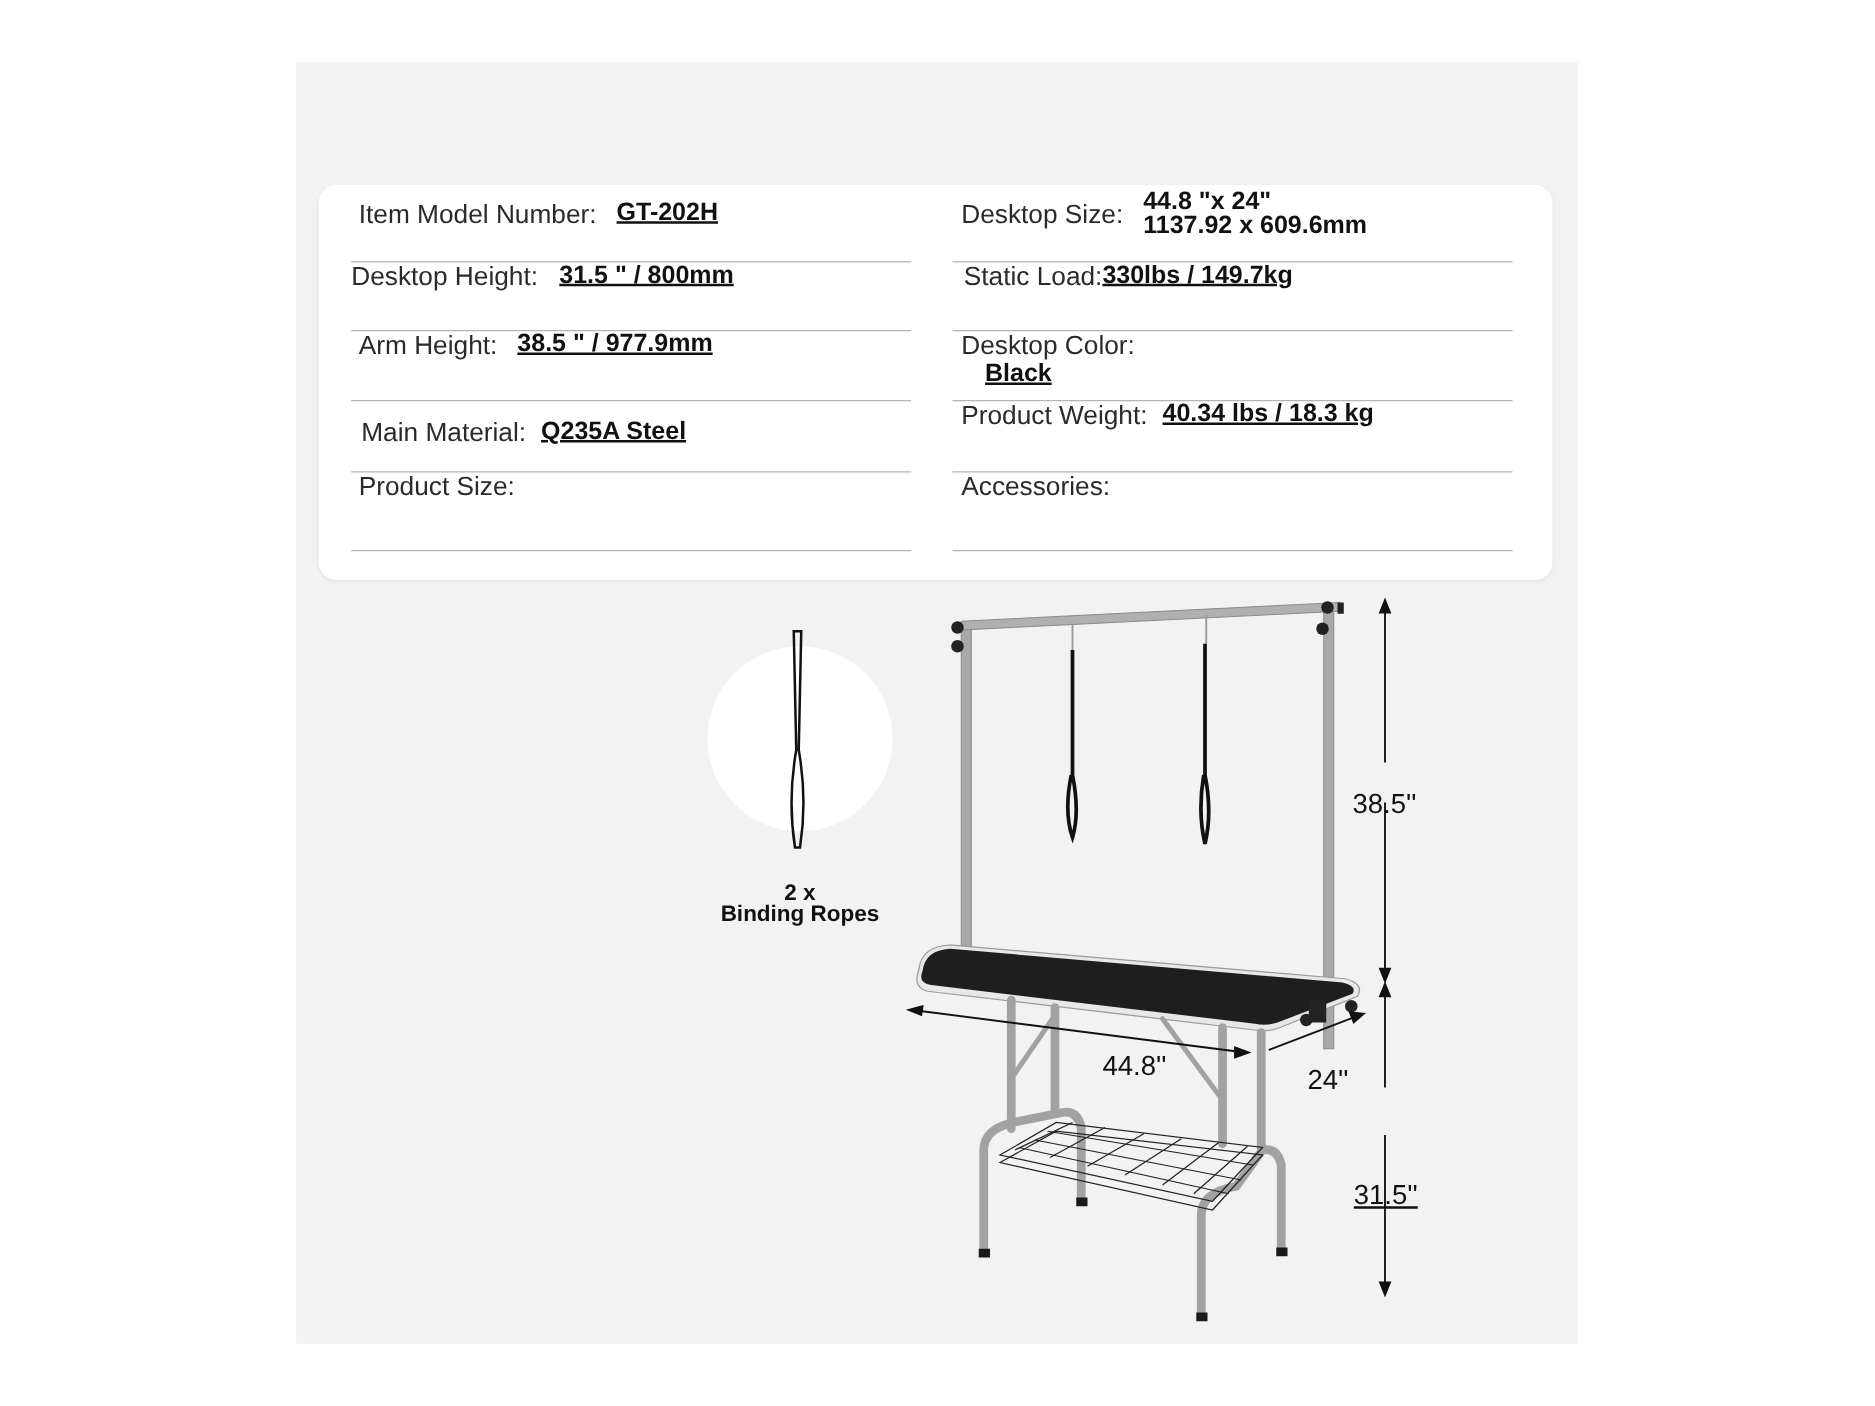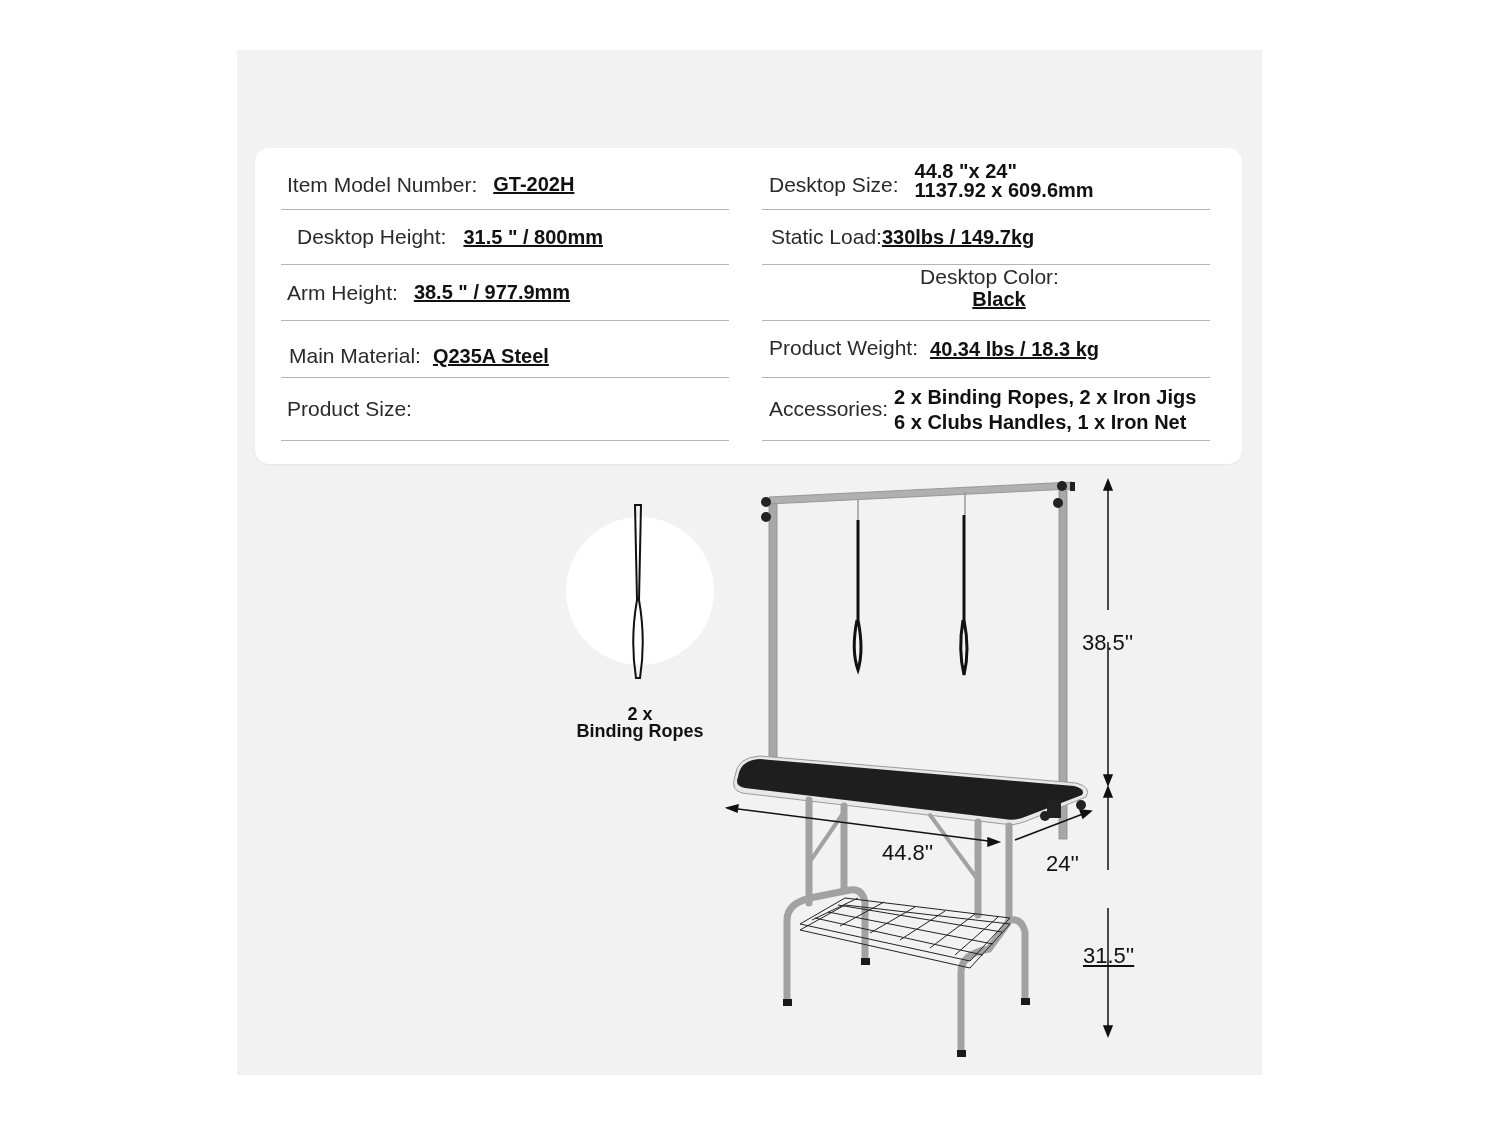--- a/index.html
+++ b/index.html
@@ -11,21 +11,21 @@
     position: absolute; left: 237px; top: 50px; width: 1025px; height: 1025px;
     background: #f2f2f2;
   }
   .card {
     position: absolute; left: 255px; top: 148px; width: 987px; height: 316px;
     background: #ffffff; border-radius: 14px;
     box-shadow: 0 1px 3px rgba(0,0,0,0.05);
   }
   .row {
     position: absolute; border-bottom: 1.5px solid #b5b5b5;
-    display: flex; align-items: center;
+    display: flex; 
   }
   .lbl { font-size: 21px; color: #2a2a2a; white-space: nowrap; }
   .val { font-size: 20px; font-weight: bold; color: #111; white-space: nowrap; line-height: 21px; text-decoration: underline; }
   .val2 { display: flex; flex-direction: column; }
   .val2 span { font-size: 20px; font-weight: bold; line-height: 22px; white-space: nowrap; }
   .val2.tight span { line-height: 19px; }
 
   .rope-circle {
     position: absolute; left: 566px; top: 517px; width: 148px; height: 148px;
     border-radius: 50%; background: #ffffff;
@@ -44,21 +44,21 @@
 
 <div class="panel"></div>
 
 <div class="card"></div>
 
 <div class="row" style="left:281px; top:160px; width:448px; height:49px;">
   <span class="lbl" style="margin-left:6px;">Item Model Number:</span>
   <span class="val" style="margin-left:16px;">GT-202H</span>
 </div>
 <div class="row" style="left:281px; top:210px; width:448px; height:54px;">
-  <span class="lbl" style="margin-left:16px;">Desktop Height:</span>
+  <span class="lbl" style="margin-left:0;">Desktop Height:</span>
   <span class="val" style="margin-left:17px;">31.5 " / 800mm</span>
 </div>
 <div class="row" style="left:281px; top:265px; width:448px; height:55px;">
   <span class="lbl" style="margin-left:6px;">Arm Height:</span>
   <span class="val" style="margin-left:16px;">38.5 " / 977.9mm</span>
 </div>
 <div class="row" style="left:281px; top:321px; width:448px; height:56px;">
   <span class="lbl" style="margin-left:8px; padding-top:14px;">Main Material:</span>
   <span class="val" style="margin-left:12px; padding-top:14px;">Q235A Steel</span>
 </div>
@@ -80,24 +80,20 @@
 <div class="row" style="left:762px; top:265px; width:448px; height:55px;flex-direction:column;">
   <span class="lbl" style="margin-left:7px;">Desktop Color:</span>
   <span class="val" style="margin-left:26px;">Black</span>
 </div>
 <div class="row" style="left:762px; top:321px; width:448px; height:56px;">
   <span class="lbl" style="margin-left:7px; padding-bottom:2px;">Product Weight:</span>
   <span class="val" style="margin-left:12px;">40.34 lbs / 18.3 kg</span>
 </div>
 <div class="row" style="left:762px; top:378px; width:448px; height:62px;">
   <span class="lbl" style="margin-left:7px;">Accessories:</span>
-  <div class="val2" style="margin-left:6px;">
-    <span>2 x Binding Ropes, 2 x Iron Jigs</span>
-    <span style="margin-top:3px;">6 x Clubs Handles, 1 x Iron Net</span>
-  </div>
 </div>
 
 <div class="rope-circle"></div>
 <div class="rope-caption">
   <div>2 x</div>
   <div>Binding Ropes</div>
 </div>
 
 <svg class="art" width="1500" height="1125" viewBox="0 0 1500 1125">
 

